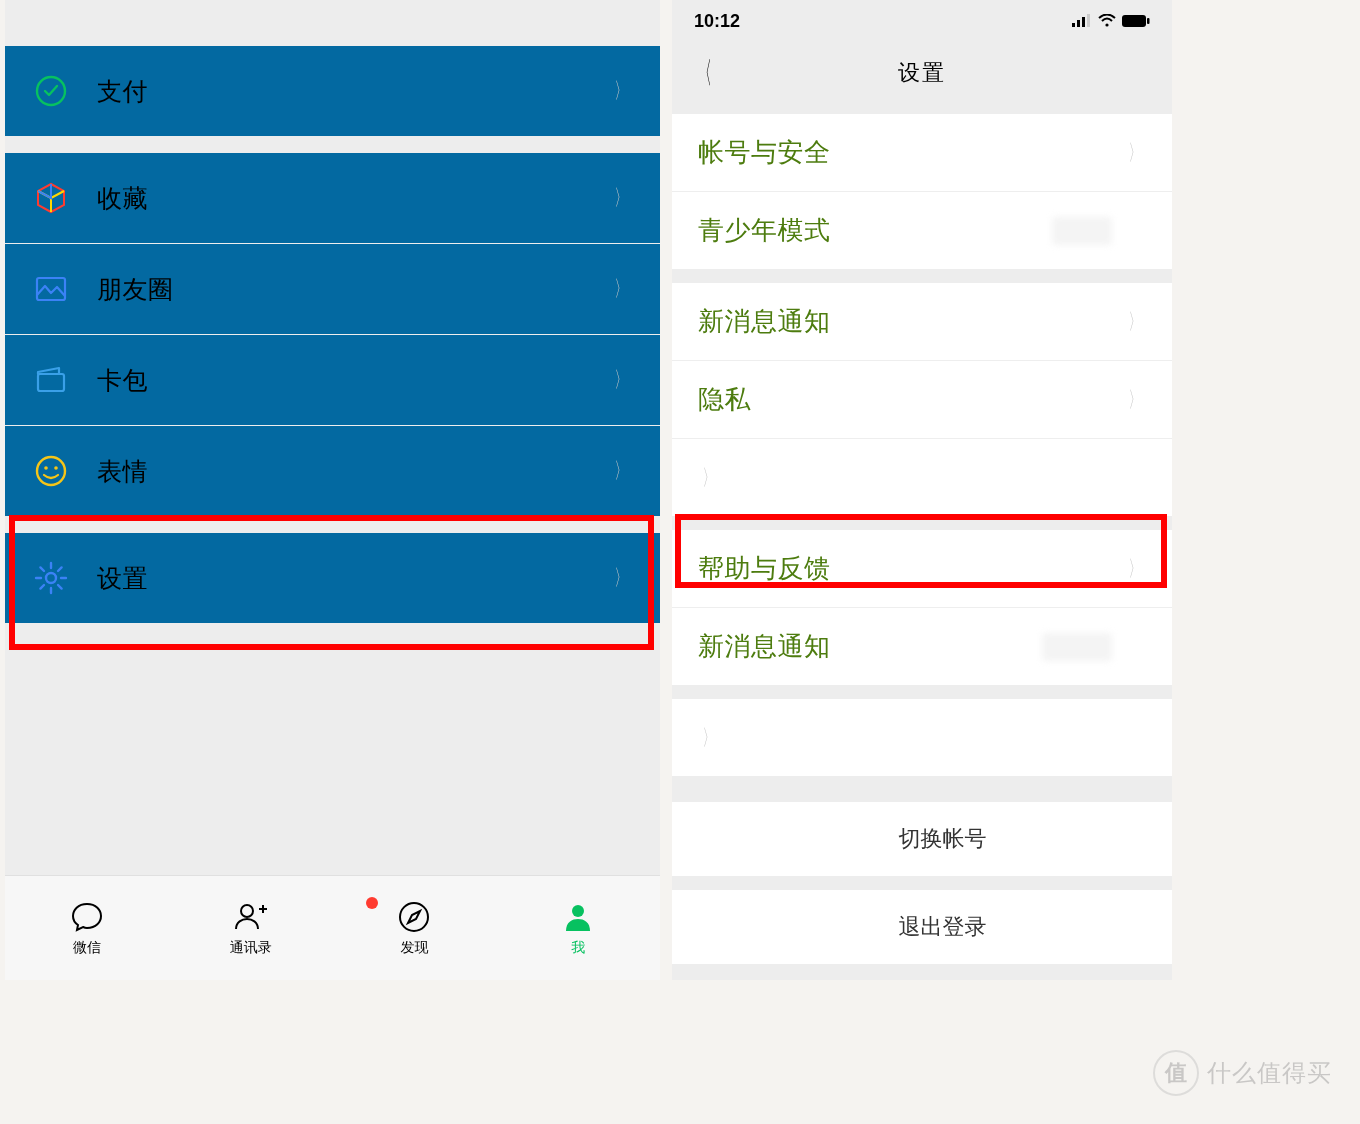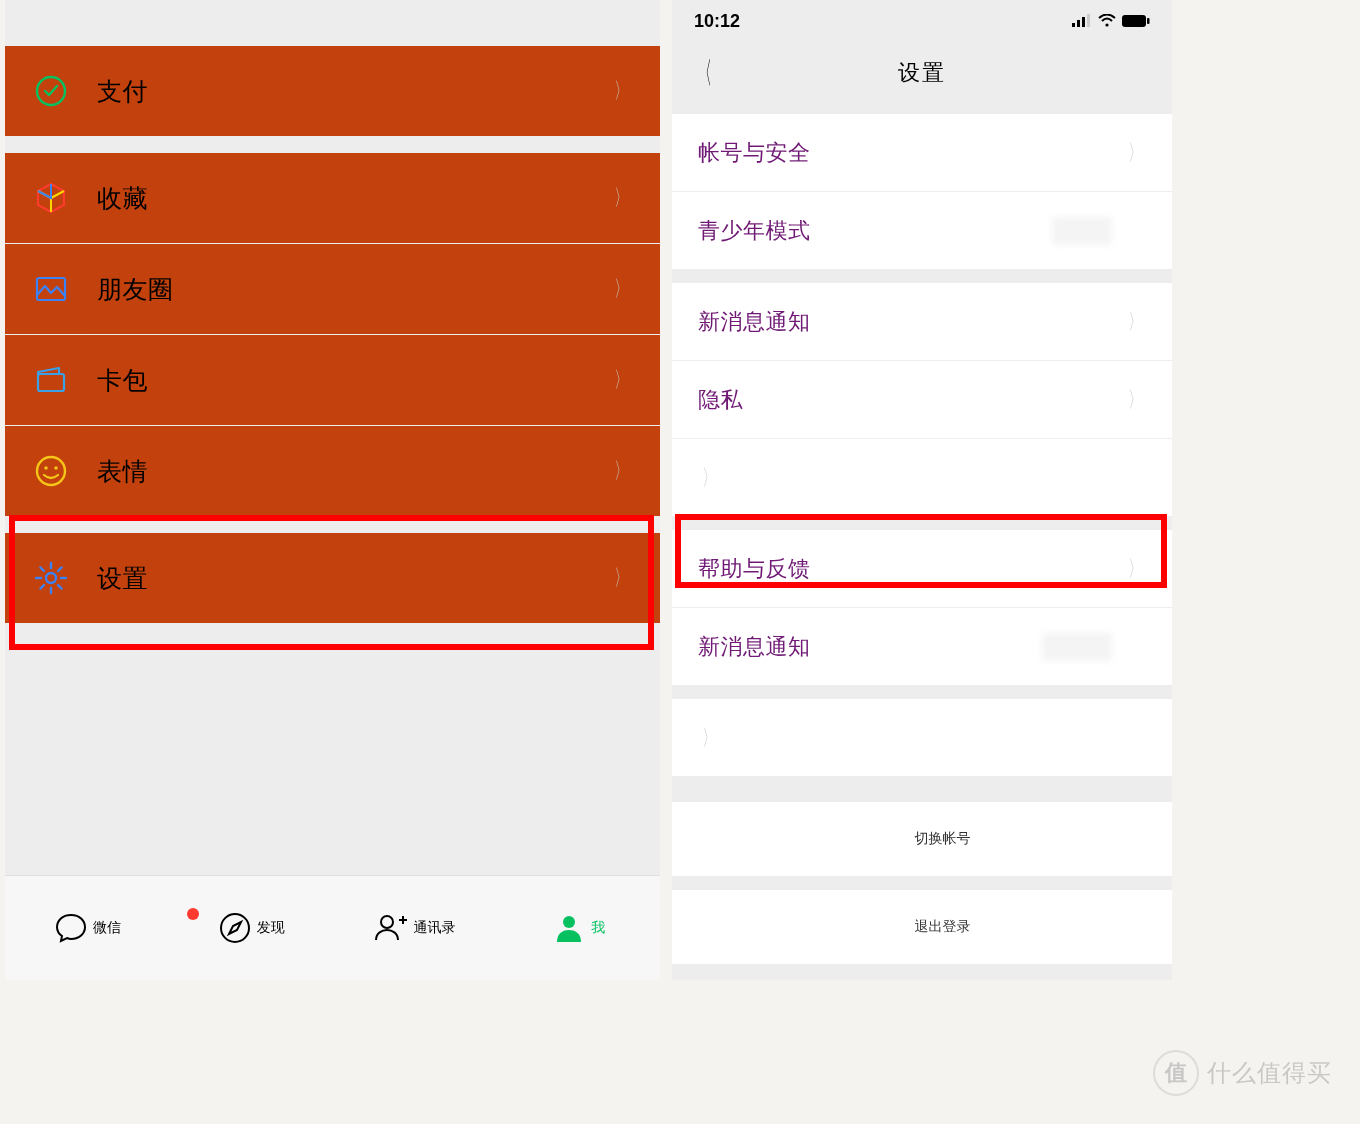--- a/index.html
+++ b/index.html
@@ -3,51 +3,51 @@
 <meta charset="utf-8">
 <style>
   
   *{margin:0;padding:0;box-sizing:border-box;-webkit-font-smoothing:antialiased;}
   html,body{width:1360px;height:1124px;background:#f5f3f0;font-family:"PingFang SC","Helvetica Neue",Arial,sans-serif;color:#000;overflow:hidden;}
   body{position:relative;filter:blur(0.3px);}
 
   
   .gap{background:#ededed;height:14px;}
   .gap-big{background:#ededed;height:17px;}
-  .row{display:flex;align-items:center;background:#c2410c;height:90px;padding:0 28px;position:relative;}
+  .row{display:flex;align-items:center;background:#0369a1;height:90px;padding:0 28px;position:relative;}
   .row .icon{width:36px;height:36px;margin-right:28px;flex:0 0 36px;display:flex;align-items:center;justify-content:center;}
   .row .label{font-size:25px;color:#000;flex:1;letter-spacing:0.5px;}
   .row .chev{font-size:22px;color:#c8c8c8;font-family:Arial;transform:scaleX(0.6);}
   .row-r{display:flex;align-items:center;background:#fff;height:77px;padding:0 26px;position:relative;}
-  .row-r .label{font-size:22px;color:#701a75;flex:1;letter-spacing:0.5px;}
+  .row-r .label{font-size:26px;color:#4d7c0f;flex:1;letter-spacing:0.5px;}
   .row-r .chev{font-size:22px;color:#c8c8c8;font-family:Arial;transform:scaleX(0.6);}
 
   
   .shot-left{position:absolute;left:5px;top:0;width:655px;height:980px;background:#ededed;overflow:hidden;}
   
   .tabbar{position:absolute;bottom:0;left:0;right:0;height:105px;background:#f7f7f7;border-top:1px solid #e0e0e0;display:flex;}
-  .tab{flex:1;display:flex;flex-direction:row;align-items:center;justify-content:center;gap:4px;color:#000;}
+  .tab{flex:1;display:flex;flex-direction:column;align-items:center;justify-content:center;gap:4px;color:#000;}
   .tab svg{width:36px;height:36px;}
   .tab .tlabel{font-size:14px;}
   .tab.active{color:#07c160;}
   .tab-dot{position:absolute;width:12px;height:12px;border-radius:50%;background:#ff3b30;right:54px;top:-2px;}
   .tab .twrap{position:relative;}
 
   
   .hl{position:absolute;border:6px solid #ff0000;pointer-events:none;}
 
   
   .shot-right{position:absolute;left:672px;top:0;width:500px;height:980px;background:#ededed;overflow:hidden;}
   .statusbar{height:42px;background:#ededed;display:flex;align-items:center;justify-content:space-between;padding:0 22px;font-size:18px;font-weight:600;gap:36px;}
   .sb-icons{display:flex;align-items:center;gap:6px;}
   .navbar{height:62px;background:#ededed;display:flex;align-items:center;padding:0 18px;position:relative;}
   .back{font-size:30px;color:#000;transform:scaleX(0.45);font-family:Arial;}
   .nav-title{position:absolute;left:0;right:0;text-align:center;font-size:22px;font-weight:500;letter-spacing:2px;}
   .blur{display:inline-block;width:60px;height:28px;background:#f4f4f4;filter:blur(3px);border-radius:3px;margin-right:12px;}
-  .row-center{display:flex;align-items:center;justify-content:center;background:#fff;height:74px;font-size:14px;color:#333;padding-left:41px;}
+  .row-center{display:flex;align-items:center;justify-content:center;background:#fff;height:74px;font-size:22px;color:#333;padding-left:41px;}
   .row-r .pin{display:inline-flex;align-items:center;justify-content:center;margin-left:8px;}
 
   
   .watermark{position:absolute;right:28px;bottom:28px;display:flex;align-items:center;opacity:0.4;color:#888;}
   .watermark .wm-circ{width:46px;height:46px;border-radius:50%;border:2px solid #bbb;display:flex;align-items:center;justify-content:center;font-size:22px;margin-right:8px;font-weight:600;}
   .watermark .wm-txt{font-size:24px;letter-spacing:1px;}
 
   
   svg{display:block;}
 </style>
@@ -147,37 +147,37 @@
       <div class="twrap">
         <svg viewBox="0 0 36 36">
             <path d="M18 5 C9 5 4 11 4 17 C4 21 6 24 9 26 L8 31 L14 28 C15 28.5 16.5 29 18 29 C27 29 32 23 32 17 C32 11 27 5 18 5 Z" fill="none" stroke="#000" stroke-width="2"></path>
           </svg>
       </div>
       <span class="tlabel">微信</span>
     </div>
     <div class="tab">
       <div class="twrap">
         <svg viewBox="0 0 36 36">
-            <circle cx="18" cy="18" r="14" fill="none" stroke="#000" stroke-width="2"></circle>
-            <path d="M24 12 L20 20 L12 24 L16 16 Z" fill="none" stroke="#000" stroke-width="2"></path>
-          </svg>
-        <span class="tab-dot"></span>
-      </div>
-      <span class="tlabel">发现</span>
-    </div>
-    <div class="tab">
-      <div class="twrap">
-        <svg viewBox="0 0 36 36">
             <circle cx="14" cy="12" r="6" fill="none" stroke="#000" stroke-width="2"></circle>
             <path d="M3 30 C3 23 9 20 14 20 C19 20 25 23 25 30" fill="none" stroke="#000" stroke-width="2"></path>
             <line x1="26" y1="10" x2="34" y2="10" stroke="#000" stroke-width="2"></line>
             <line x1="30" y1="6" x2="30" y2="14" stroke="#000" stroke-width="2"></line>
           </svg>
       </div>
       <span class="tlabel">通讯录</span>
+    </div>
+    <div class="tab">
+      <div class="twrap">
+        <svg viewBox="0 0 36 36">
+            <circle cx="18" cy="18" r="14" fill="none" stroke="#000" stroke-width="2"></circle>
+            <path d="M24 12 L20 20 L12 24 L16 16 Z" fill="none" stroke="#000" stroke-width="2"></path>
+          </svg>
+        <span class="tab-dot"></span>
+      </div>
+      <span class="tlabel">发现</span>
     </div>
     <div class="tab active">
       <div class="twrap">
         <svg viewBox="0 0 36 36">
             <circle cx="18" cy="12" r="6" fill="#07c160"></circle>
             <path d="M6 32 C6 23 12 20 18 20 C24 20 30 23 30 32 Z" fill="#07c160"></path>
           </svg>
       </div>
       <span class="tlabel">我</span>
     </div>

